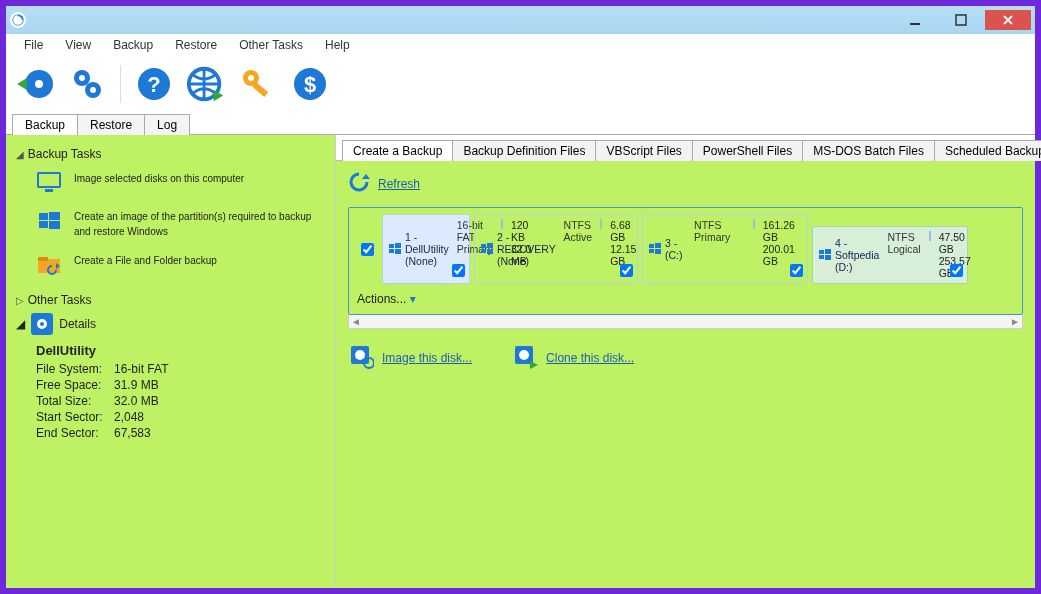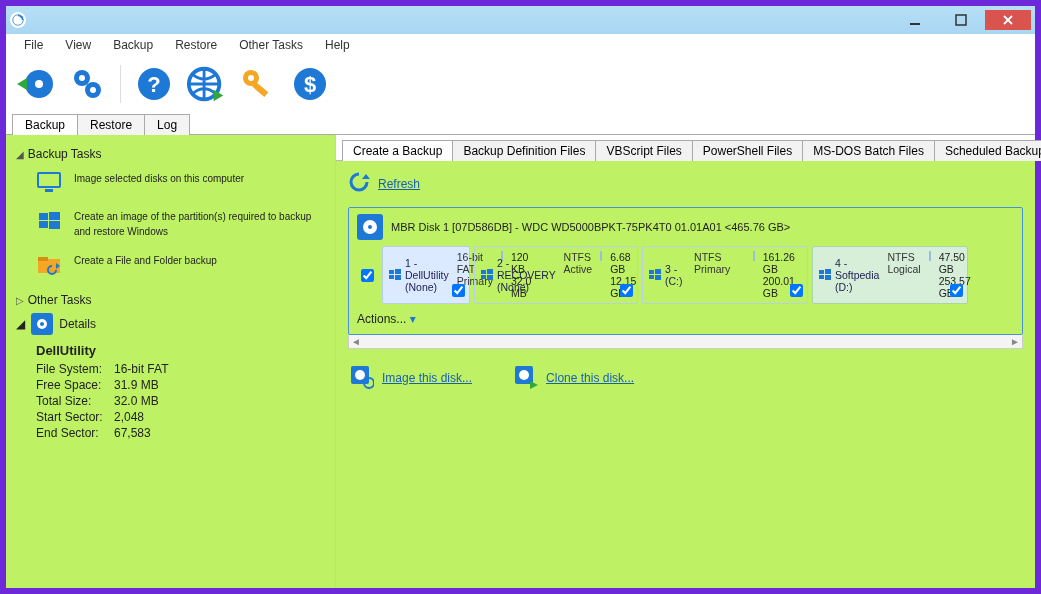--- a/index.html
+++ b/index.html
@@ -241,29 +241,20 @@
       <div class="pane">
         <div class="refresh-row">
           <span><svg width="22" height="22" viewBox="0 0 22 22">
                 <path d="M11 3 a8 8 0 1 0 8 8" fill="none" stroke="#1e78d6" stroke-width="3"></path>
                 <polygon points="18,3 22,8 14,8" fill="#1e78d6"></polygon>
               </svg></span>
           <a href="#">Refresh</a>
         </div>
 
         <div class="disk-box">
-          <div class="disk-hdr">
-            <span class="disk-icon">
-                <svg width="18" height="18">
-                  <circle cx="9" cy="9" r="7" fill="#fff"></circle>
-                  <circle cx="9" cy="9" r="2" fill="#1e78d6"></circle>
-                </svg>
-              </span>
-            <span>MBR Disk 1 [07D586DB] - WDC WD5000BPKT-75PK4T0 01.01A01  &lt;465.76 GB&gt;</span>
-          </div>
           <div class="part-row">
             <div class="mastercheck">
                 <input type="checkbox" checked="" style="">
               </div>
             <div id="parts" style="display:flex;gap:4px;flex:1;">
                 <div class="part sel" style="width: 88px;">
                   <div class="ptitle">
                     <span style="display:inline-block;width:12px;height:12px;"><svg width="12" height="12">
                         <rect x="0" y="1" width="5" height="4" fill="#1e78d6"></rect>
                         <rect x="6" y="0" width="6" height="5" fill="#1e78d6"></rect>
@@ -306,21 +297,21 @@
                       </svg></span>
                     <span>3 -  (C:)</span>
                   </div>
                   <div class="ptype">NTFS Primary</div>
                   <div class="bar">
                     <div class="fill" style="width:80%"></div>
                   </div>
                   <div class="sizes">161.26 GB<br>200.01 GB</div>
                   <span class="chk"><input type="checkbox" checked="" style=""></span>
                 </div>
-                <div class="part green" style="width: 156px;">
+                <div class="part green" style="width: 156px; margin-top: 12px;">
                   <div class="ptitle">
                     <span style="display:inline-block;width:12px;height:12px;"><svg width="12" height="12">
                         <rect x="0" y="1" width="5" height="4" fill="#1e78d6"></rect>
                         <rect x="6" y="0" width="6" height="5" fill="#1e78d6"></rect>
                         <rect x="0" y="6" width="5" height="4" fill="#1e78d6"></rect>
                         <rect x="6" y="6" width="6" height="5" fill="#1e78d6"></rect>
                       </svg></span>
                     <span>4 - Softpedia (D:)</span>
                   </div>
                   <div class="ptype">NTFS Logical</div>

